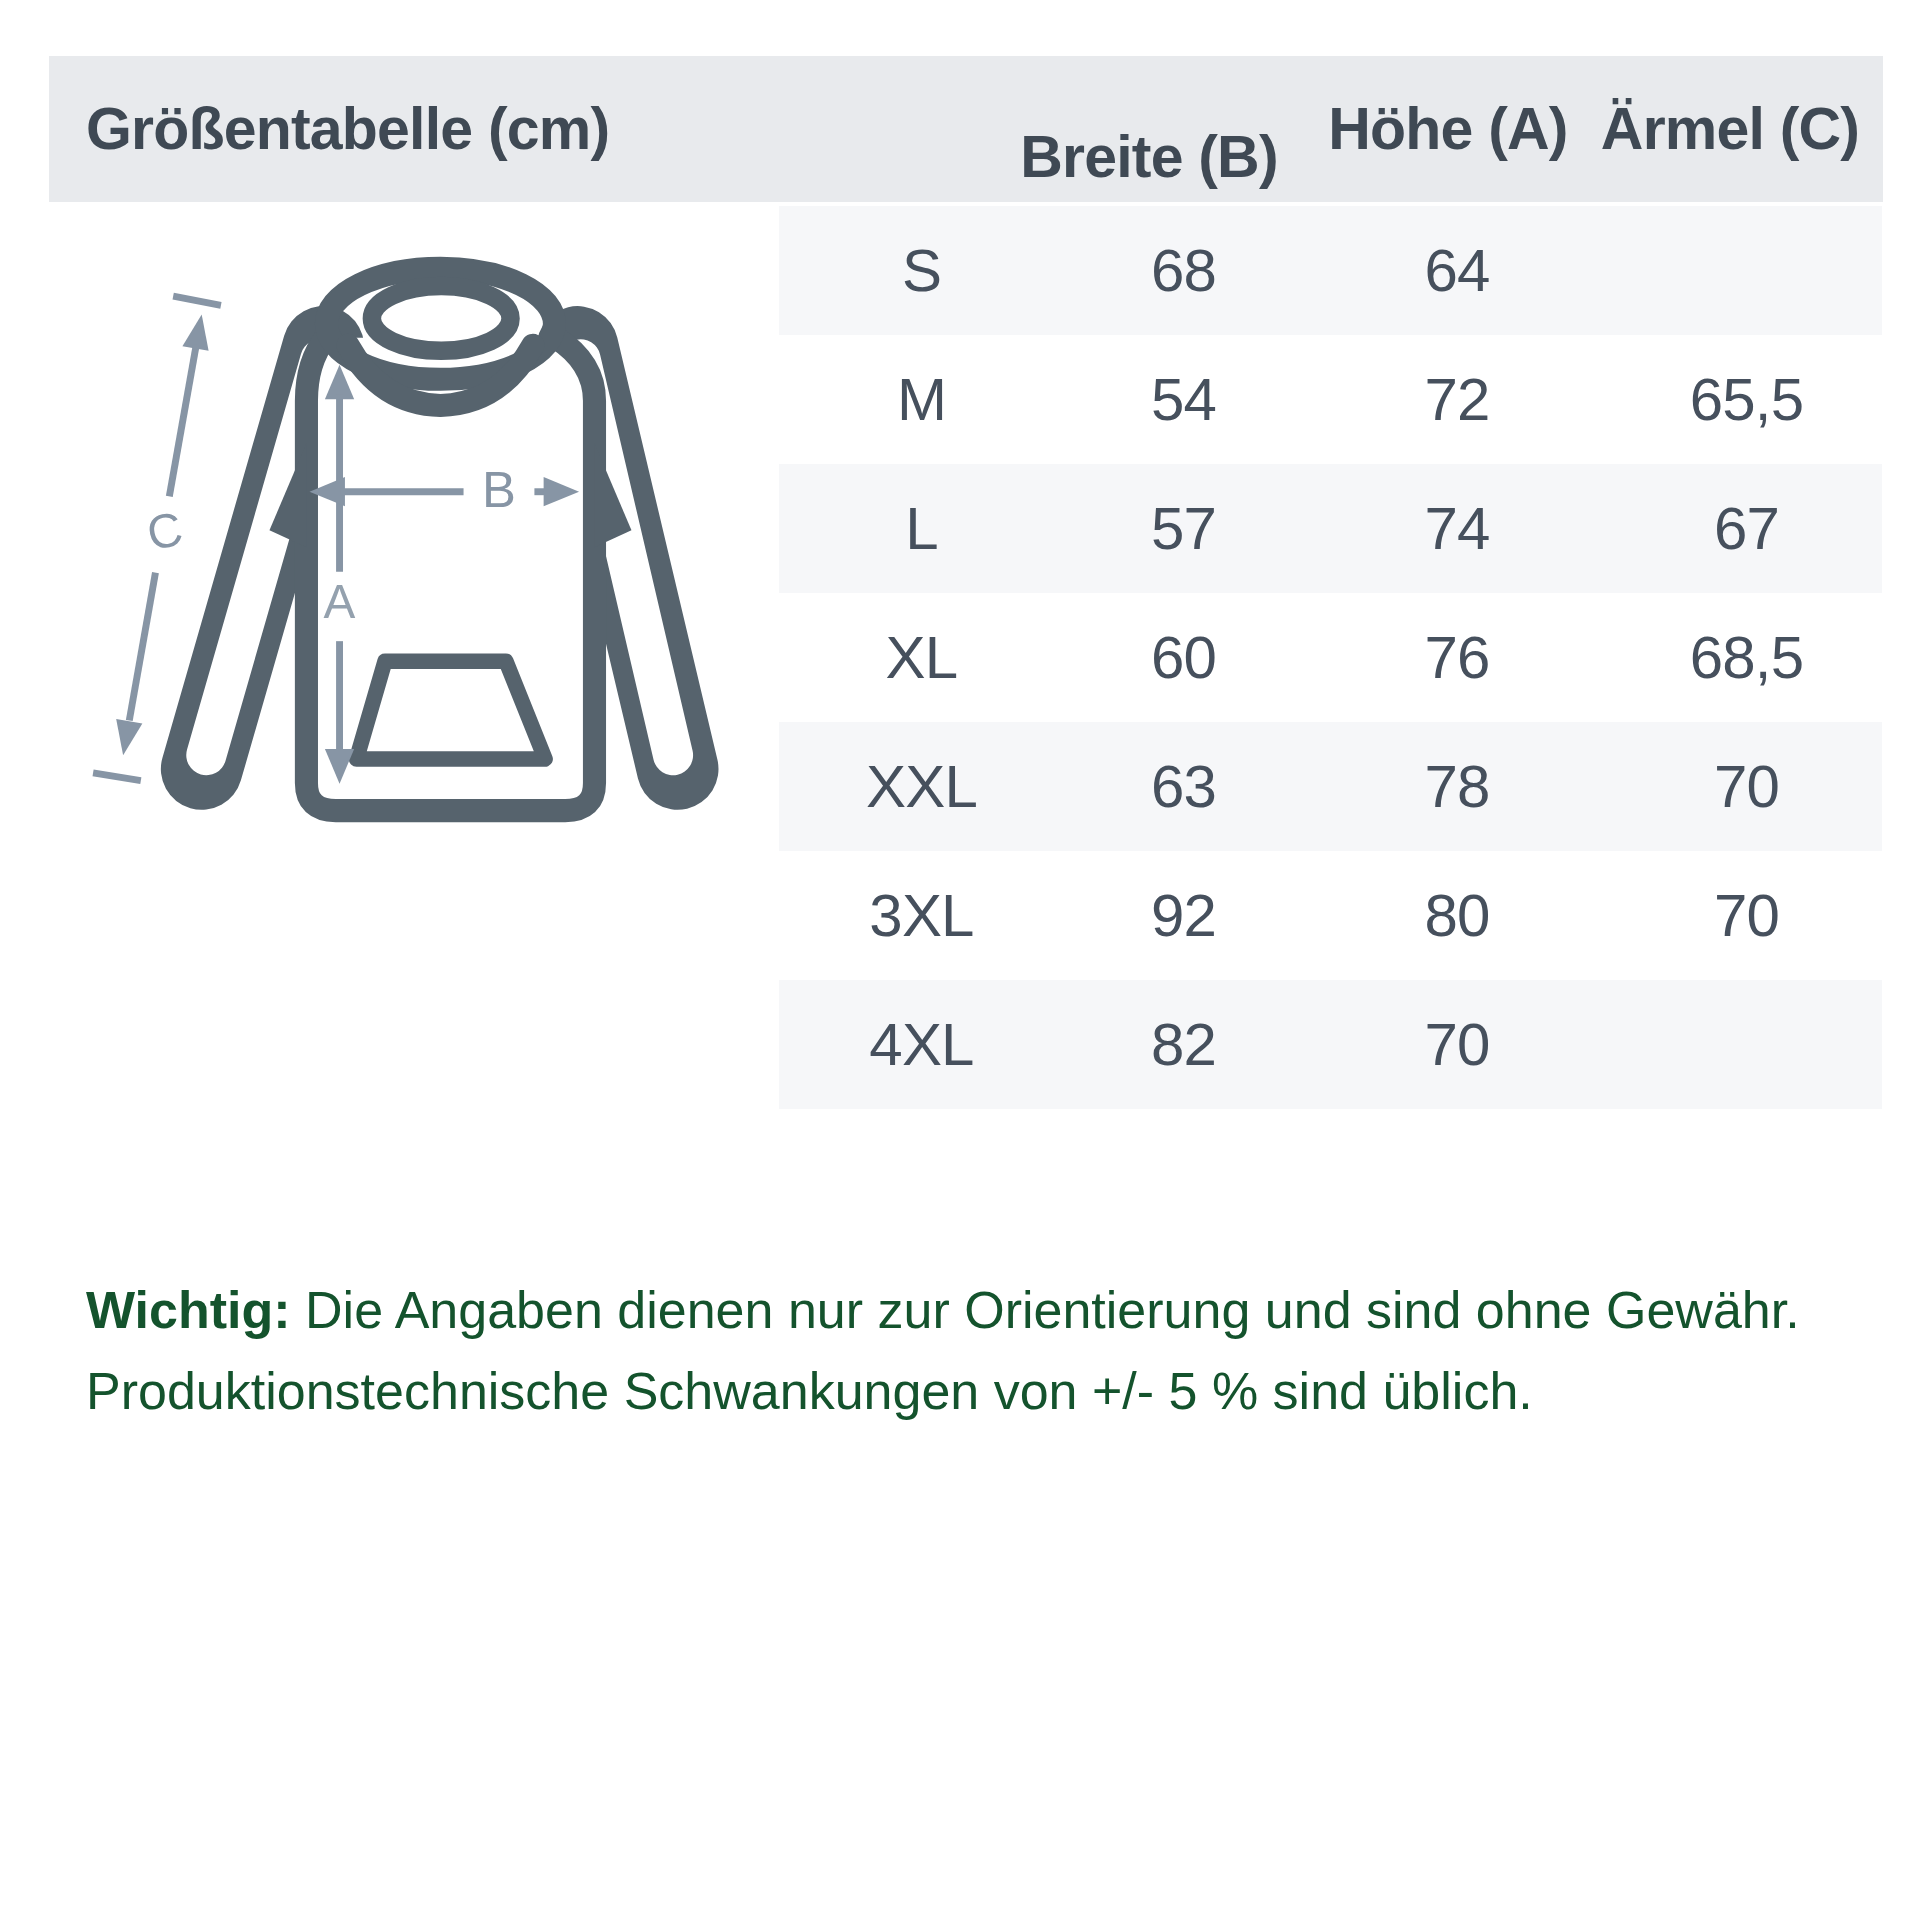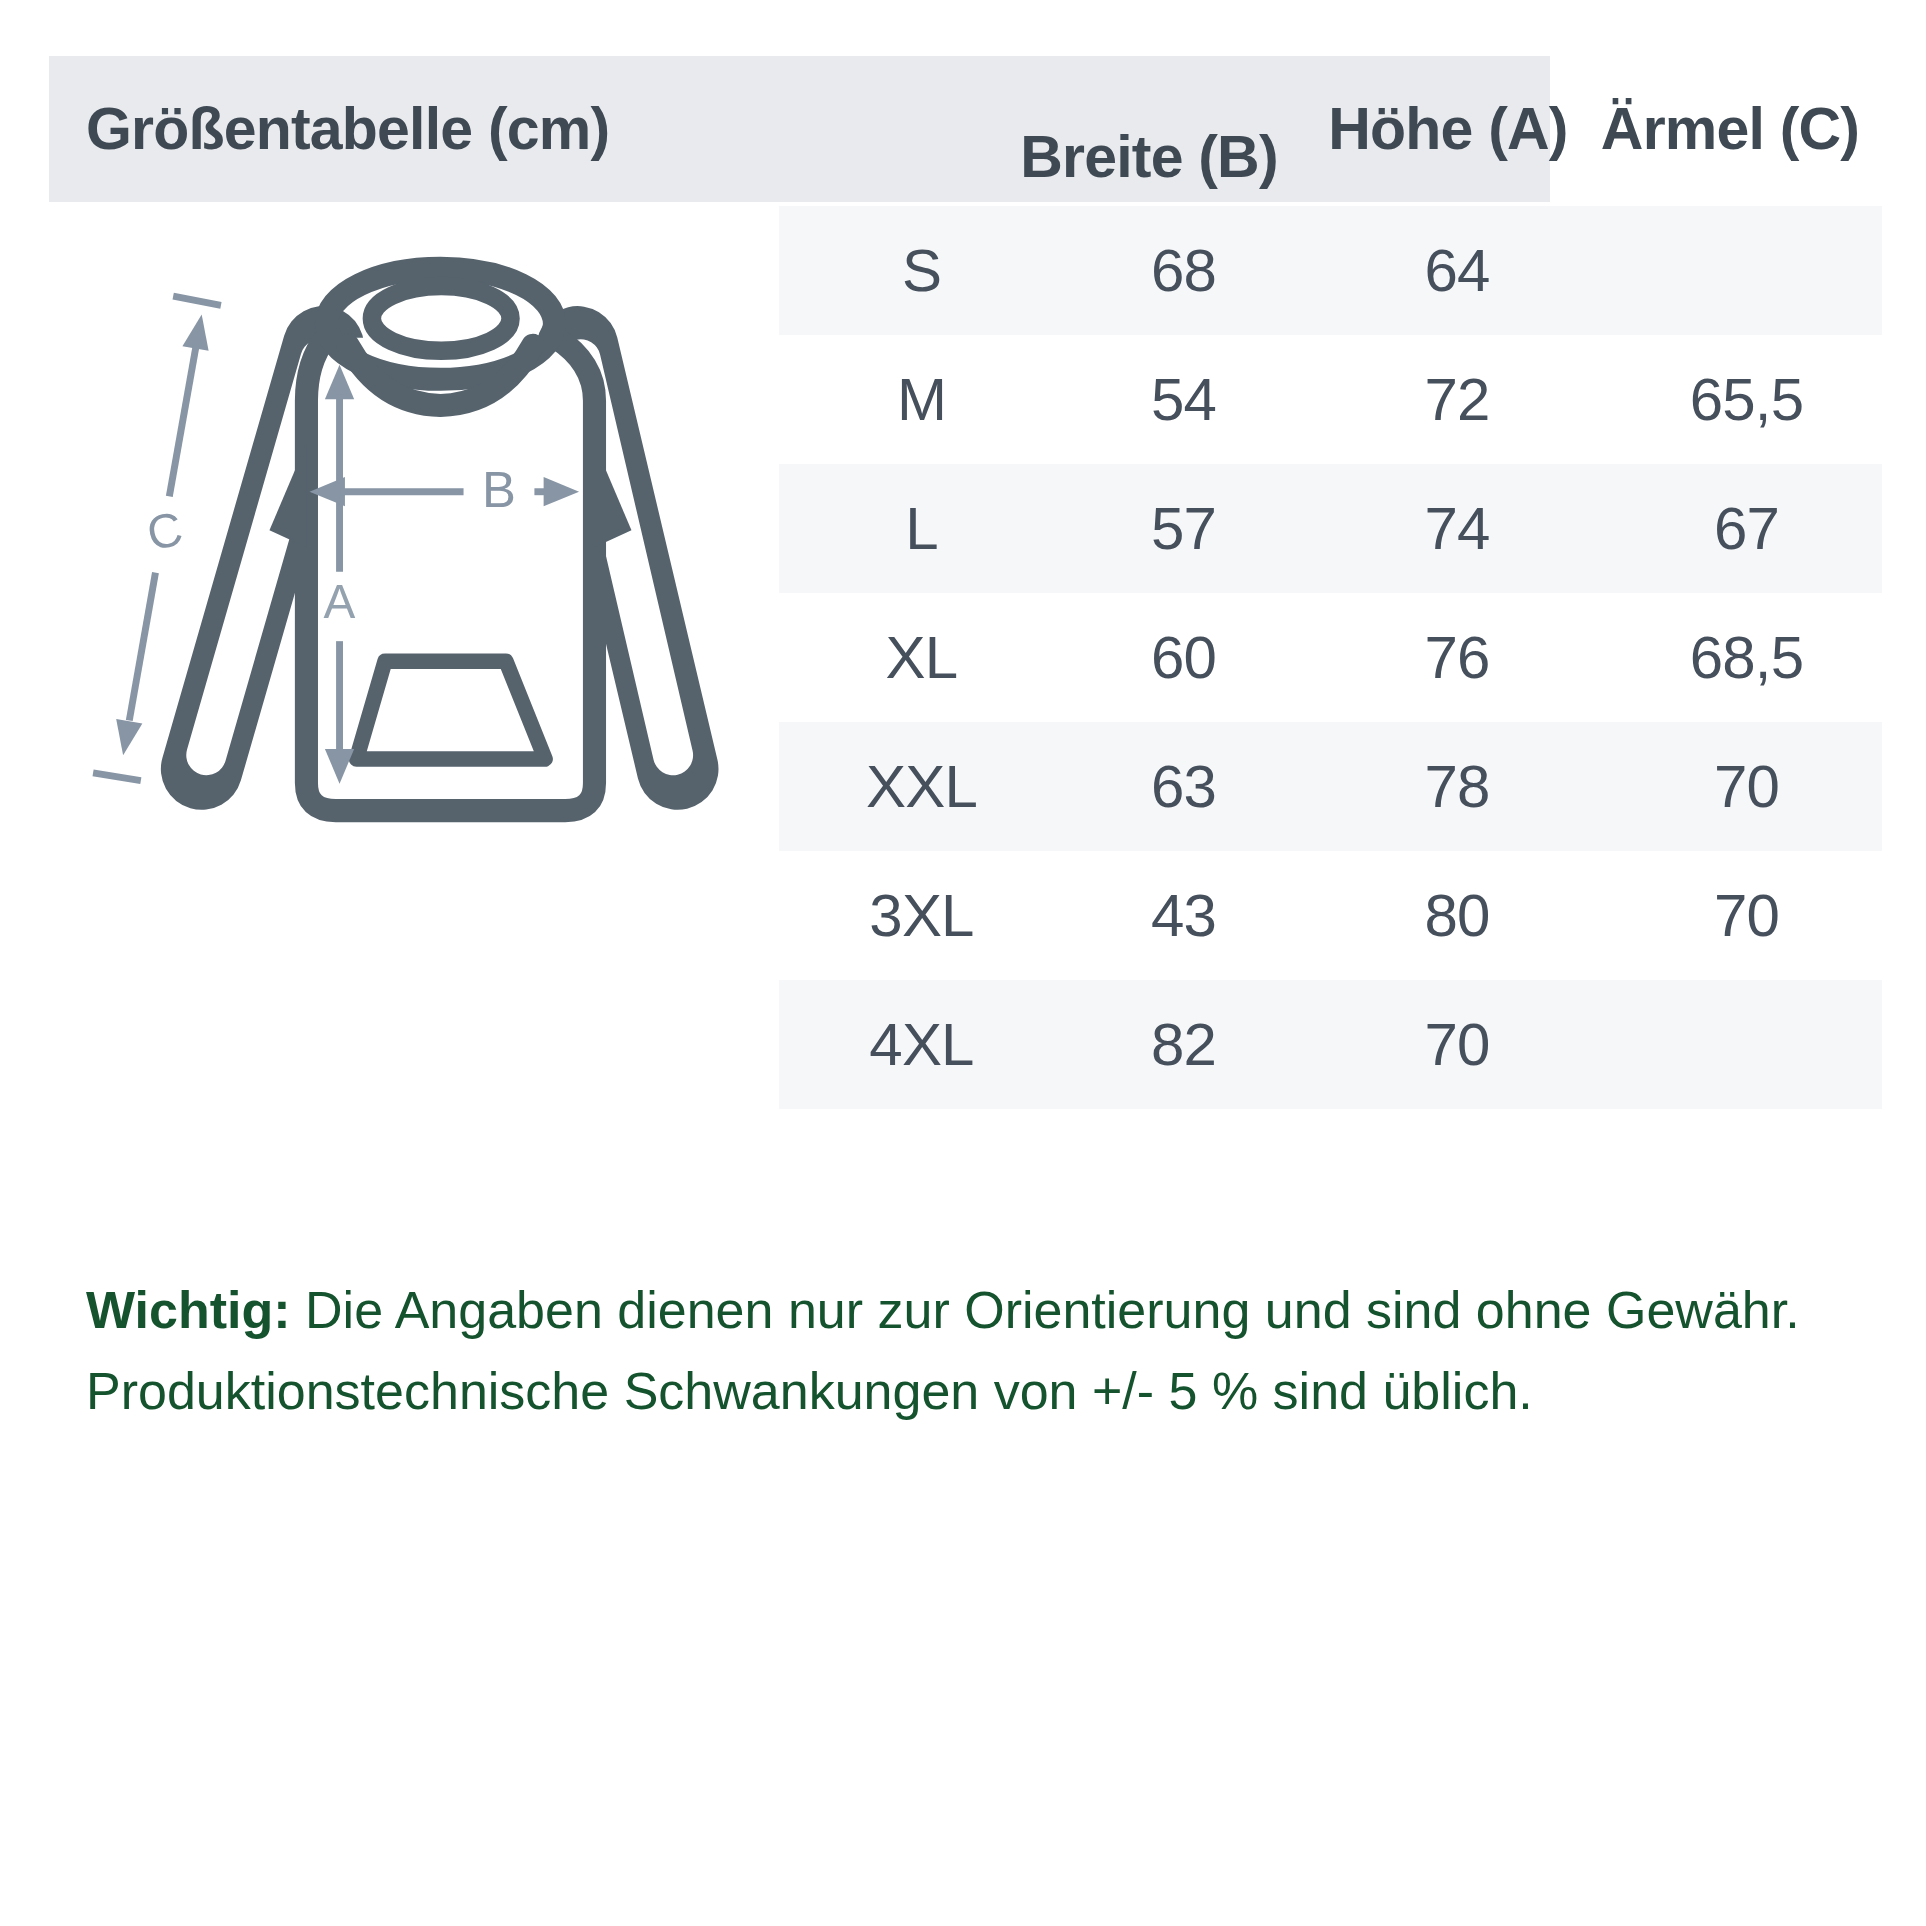--- a/index.html
+++ b/index.html
@@ -5,21 +5,21 @@
   html,body{margin:0;padding:0;}
   body{
     width:1926px;height:1926px;background:#ffffff;
     font-family:"Liberation Sans", sans-serif;
     position:relative;overflow:hidden;
   }
   .canvas{position:absolute;inset:0;}
 
   
   .header-band{
-    position:absolute;left:49px;top:56px;width:1501px;height:146px;
+    position:absolute;left:49px;top:56px;width:1834px;height:146px;
     background:#e8eaed;
   }
   .page-title{
     position:absolute;left:37px;top:50%;transform:translateY(-50%);
     font-size:59px;font-weight:bold;color:#3f4954;letter-spacing:-0.8px;white-space:nowrap;
   }
   .col-head{
     position:absolute;top:50%;transform:translate(-50%,-50%);
     font-size:59px;font-weight:bold;color:#3f4954;white-space:nowrap;letter-spacing:-0.8px;
   }
@@ -138,21 +138,21 @@
 
     <div class="row alt">
       <div class="cell">XXL</div>
       <div class="cell">63</div>
       <div class="cell">78</div>
       <div class="cell">70</div>
     </div>
 
     <div class="row">
       <div class="cell">3XL</div>
-      <div class="cell">43</div>
+      <div class="cell">92</div>
       <div class="cell">80</div>
       <div class="cell">70</div>
     </div>
 
     <div class="row alt">
       <div class="cell">4XL</div>
       <div class="cell">82</div>
       <div class="cell">70</div>
     </div>
   </div>

